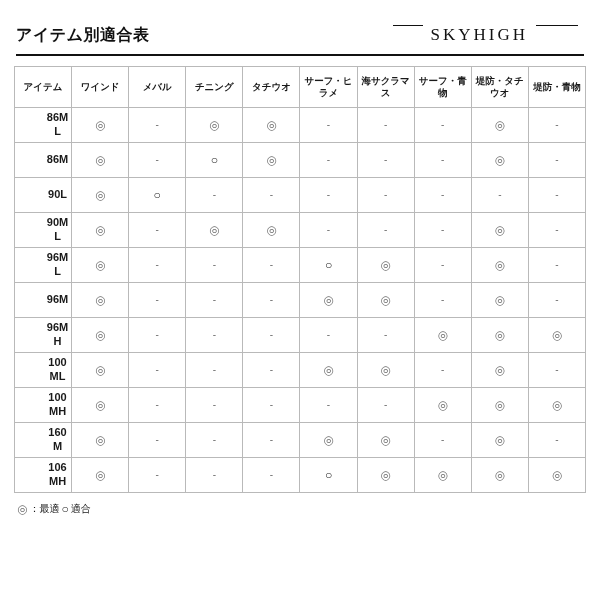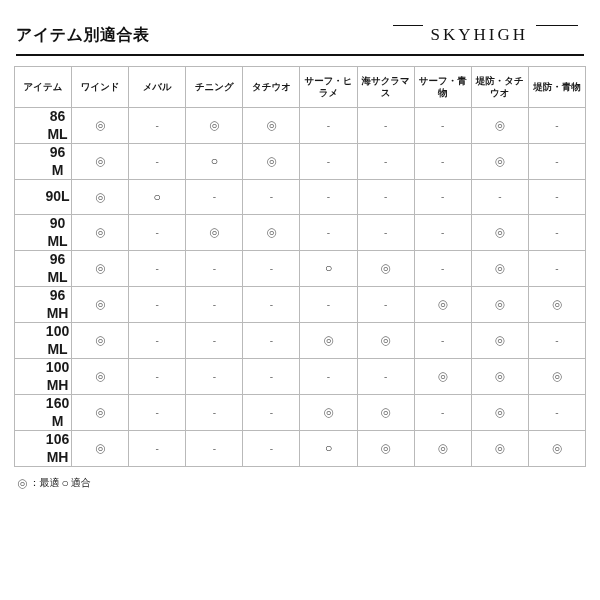--- a/index.html
+++ b/index.html
@@ -84,21 +84,21 @@
     font-weight: bold;
     height: 40px;
     font-size: 9.5px;
     background: #ffffff;
   }
   table.compat thead th.col-item,
   table.compat tbody td.col-item {
     font-weight: bold;
   }
   table.compat tbody td.col-item {
-    font-size: 14px;
+    font-size: 11px;
     padding-left: 29px;
   }
   .mark {
     display: inline-block;
     font-size: 11px;
     line-height: 1;
     color: #6f6f6f;
   }
   .mark.best {
     font-size: 12px;
@@ -161,62 +161,74 @@
           <td><span class="mark none">-</span></td>
           <td><span class="mark best">◎</span></td>
           <td><span class="mark best">◎</span></td>
           <td><span class="mark none">-</span></td>
           <td><span class="mark none">-</span></td>
           <td><span class="mark none">-</span></td>
           <td><span class="mark best">◎</span></td>
           <td><span class="mark none">-</span></td>
         </tr>
         <tr>
+          <td class="col-item">86M</td>
+          <td><span class="mark best">◎</span></td>
+          <td><span class="mark none">-</span></td>
+          <td><span class="mark ok">○</span></td>
+          <td><span class="mark best">◎</span></td>
+          <td><span class="mark none">-</span></td>
+          <td><span class="mark none">-</span></td>
+          <td><span class="mark none">-</span></td>
+          <td><span class="mark best">◎</span></td>
+          <td><span class="mark none">-</span></td>
+        </tr>
+        <tr>
+          <td class="col-item">90L</td>
+          <td><span class="mark best">◎</span></td>
+          <td><span class="mark ok">○</span></td>
+          <td><span class="mark none">-</span></td>
+          <td><span class="mark none">-</span></td>
+          <td><span class="mark none">-</span></td>
+          <td><span class="mark none">-</span></td>
+          <td><span class="mark none">-</span></td>
+          <td><span class="mark none">-</span></td>
+          <td><span class="mark none">-</span></td>
+        </tr>
+        <tr>
+          <td class="col-item">90ML</td>
+          <td><span class="mark best">◎</span></td>
+          <td><span class="mark none">-</span></td>
+          <td><span class="mark best">◎</span></td>
+          <td><span class="mark best">◎</span></td>
+          <td><span class="mark none">-</span></td>
+          <td><span class="mark none">-</span></td>
+          <td><span class="mark none">-</span></td>
+          <td><span class="mark best">◎</span></td>
+          <td><span class="mark none">-</span></td>
+        </tr>
+        <tr>
+          <td class="col-item">96ML</td>
+          <td><span class="mark best">◎</span></td>
+          <td><span class="mark none">-</span></td>
+          <td><span class="mark none">-</span></td>
+          <td><span class="mark none">-</span></td>
+          <td><span class="mark ok">○</span></td>
+          <td><span class="mark best">◎</span></td>
+          <td><span class="mark none">-</span></td>
+          <td><span class="mark best">◎</span></td>
+          <td><span class="mark none">-</span></td>
+        </tr>
+        <tr>
           <td class="col-item">96M</td>
           <td><span class="mark best">◎</span></td>
           <td><span class="mark none">-</span></td>
-          <td><span class="mark ok">○</span></td>
-          <td><span class="mark best">◎</span></td>
-          <td><span class="mark none">-</span></td>
-          <td><span class="mark none">-</span></td>
-          <td><span class="mark none">-</span></td>
-          <td><span class="mark best">◎</span></td>
-          <td><span class="mark none">-</span></td>
-        </tr>
-        <tr>
-          <td class="col-item">90L</td>
-          <td><span class="mark best">◎</span></td>
-          <td><span class="mark ok">○</span></td>
-          <td><span class="mark none">-</span></td>
-          <td><span class="mark none">-</span></td>
-          <td><span class="mark none">-</span></td>
-          <td><span class="mark none">-</span></td>
-          <td><span class="mark none">-</span></td>
-          <td><span class="mark none">-</span></td>
-          <td><span class="mark none">-</span></td>
-        </tr>
-        <tr>
-          <td class="col-item">90ML</td>
-          <td><span class="mark best">◎</span></td>
-          <td><span class="mark none">-</span></td>
-          <td><span class="mark best">◎</span></td>
-          <td><span class="mark best">◎</span></td>
-          <td><span class="mark none">-</span></td>
-          <td><span class="mark none">-</span></td>
-          <td><span class="mark none">-</span></td>
-          <td><span class="mark best">◎</span></td>
-          <td><span class="mark none">-</span></td>
-        </tr>
-        <tr>
-          <td class="col-item">96ML</td>
-          <td><span class="mark best">◎</span></td>
-          <td><span class="mark none">-</span></td>
-          <td><span class="mark none">-</span></td>
-          <td><span class="mark none">-</span></td>
-          <td><span class="mark ok">○</span></td>
+          <td><span class="mark none">-</span></td>
+          <td><span class="mark none">-</span></td>
+          <td><span class="mark best">◎</span></td>
           <td><span class="mark best">◎</span></td>
           <td><span class="mark none">-</span></td>
           <td><span class="mark best">◎</span></td>
           <td><span class="mark none">-</span></td>
         </tr>
         <tr>
           <td class="col-item">96MH</td>
           <td><span class="mark best">◎</span></td>
           <td><span class="mark none">-</span></td>
           <td><span class="mark none">-</span></td>

